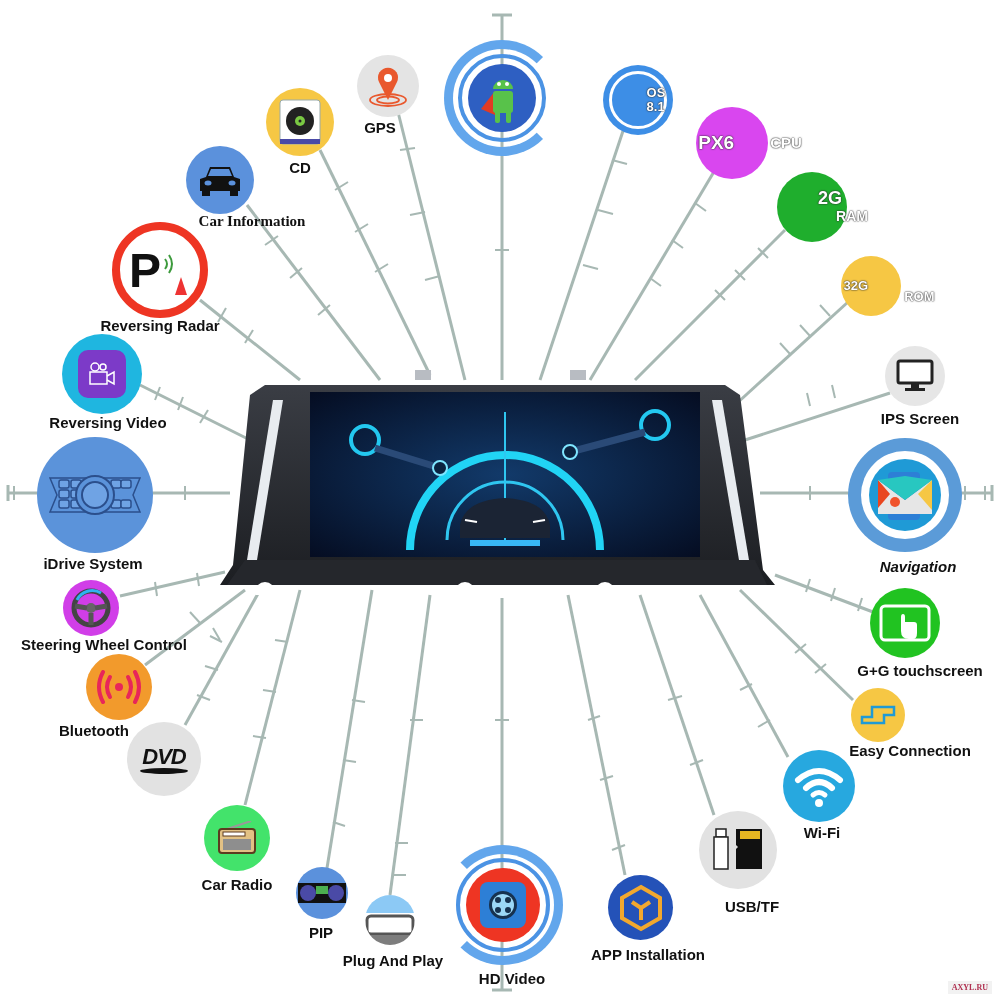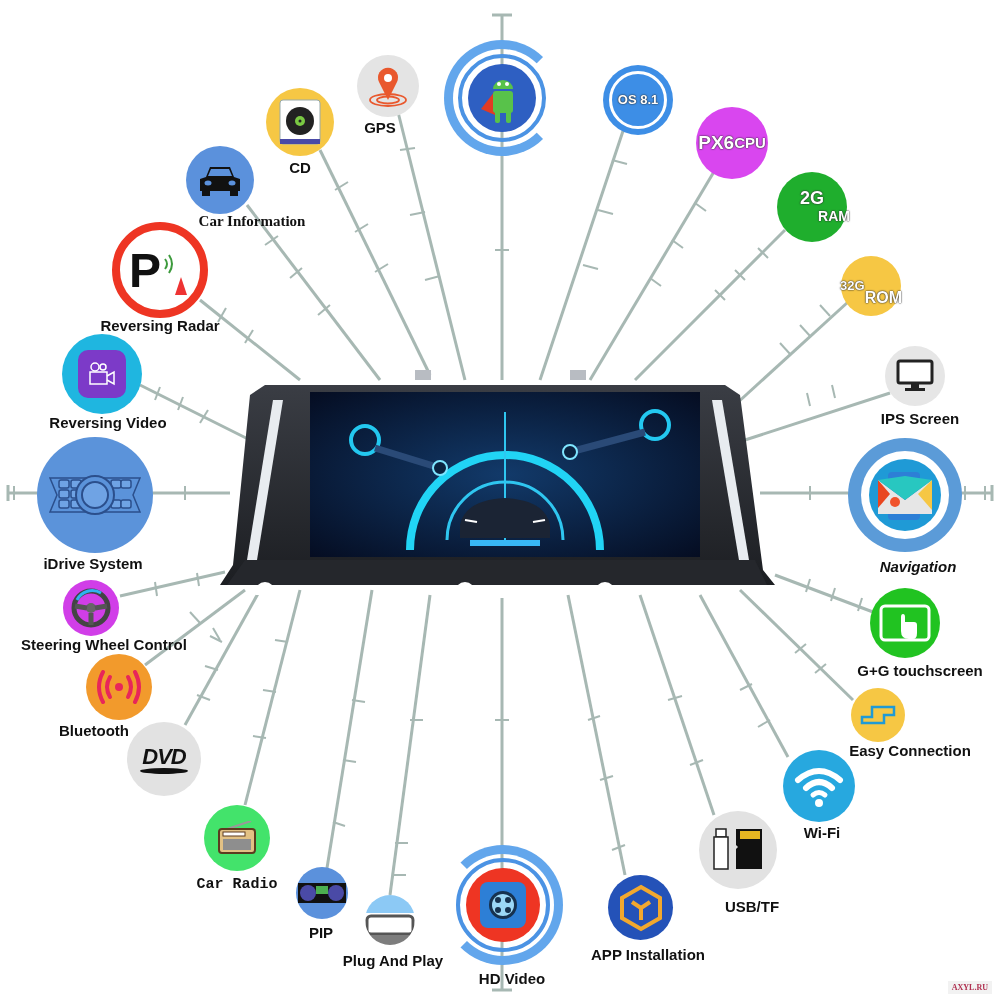--- a/index.html
+++ b/index.html
@@ -4,22 +4,22 @@
 <style>
   html, body { margin:0; padding:0; background:#ffffff; }
   body { width:1000px; height:1000px; position:relative; overflow:hidden;
          font-family:"Liberation Sans", sans-serif; }
   #lines { position:absolute; left:0; top:0; width:1000px; height:1000px; }
   .node { position:absolute; border-radius:50%; display:flex; align-items:center;
           justify-content:center; box-sizing:border-box; }
   .label { position:absolute; font-weight:bold; font-size:15px; color:#111;
            white-space:nowrap; transform:translateX(-50%); }
   .ring { position:absolute; border-radius:50%; box-sizing:border-box; }
-  .spec-text { color:#fff; font-weight:bold; text-align:center; line-height:1.1;
-               text-shadow: 0 0 2px #333, 0 0 1px #000; }
+  .spec-text { color:#fff; font-weight:bold; line-height:1.1;
+               text-shadow: 0 0 2px #333, 0 0 1px #000; padding-left: 36px; }
   .device { position:absolute; left:215px; top:370px; width:565px; height:225px; }
   .watermark { position:absolute; right:8px; bottom:6px; font-size:8px; color:#b03050;
                background:#f2f2f2; padding:2px 4px; font-family:"Liberation Serif", serif; font-weight:bold; }
 </style>
 </head>
 <body>
 
 <svg id="lines" viewBox="0 0 1000 1000">
   <g stroke="#a7b8b3" stroke-width="3" fill="none">
 
@@ -229,21 +229,21 @@
 <div>
   <div class="node" style="left:777px;top:172px;width:70px;height:70px;background:#1fae2d;flex-direction:column;">
     <span class="spec-text" style="font-size:18px;">2G</span>
     <span class="spec-text" style="font-size:14px;margin-left:44px;">RAM</span>
   </div>
 </div>
 
 <div>
   <div class="node" style="left:841px;top:256px;width:60px;height:60px;background:#f6c744;flex-direction:row;">
     <span class="spec-text" style="font-size:13px;">32G</span>
-    <span class="spec-text" style="font-size:16px;margin-top:23px;">ROM</span>
+    <span class="spec-text" style="font-size:13px;margin-top:23px;">ROM</span>
   </div>
 </div>
 
 <div>
   <div class="node" style="left:885px;top:346px;width:60px;height:60px;background:#e6e6e6;">
     <svg width="38" height="34" viewBox="0 0 38 34">
       <rect x="2" y="2" width="34" height="22" rx="2" fill="#fff" stroke="#222" stroke-width="3"></rect>
       <rect x="15" y="25" width="8" height="4" fill="#222"></rect>
         <rect x="9" y="29" width="20" height="3" fill="#222"></rect>
     </svg>
@@ -364,21 +364,21 @@
 
 <div>
   <div class="node" style="left:204px;top:805px;width:66px;height:66px;background:#43e36b;">
     <svg width="40" height="34" viewBox="0 0 40 34">
       <line x1="10" y1="8" x2="34" y2="0" stroke="#999" stroke-width="2"></line>
       <rect x="2" y="8" width="36" height="24" rx="3" fill="#e2c184" stroke="#5c3b1f" stroke-width="2"></rect>
       <rect x="6" y="11" width="22" height="4" fill="#fff" stroke="#5c3b1f"></rect>
       <rect x="6" y="18" width="28" height="11" fill="#8e8e8e"></rect>
     </svg>
   </div>
-  <span class="label" style="left:237px;top:876px;font-family:Liberation Mono, monospace;">Car Radio</span>
+  <span class="label" style="left:237px;top:876px;">Car Radio</span>
 </div>
 
 <div>
   <div class="node" style="left:127px;top:722px;width:74px;height:74px;background:#e2e2e2;flex-direction:column;">
     <span style="font-weight:bold;font-style:italic;font-size:22px;color:#111;letter-spacing:-1px;font-family:'Liberation Sans',sans-serif;">DVD</span>
     <div style="width:48px;height:6px;border-radius:50%;background:#111;margin-top:-2px;"></div>
   </div>
 </div>
 
 <div>

